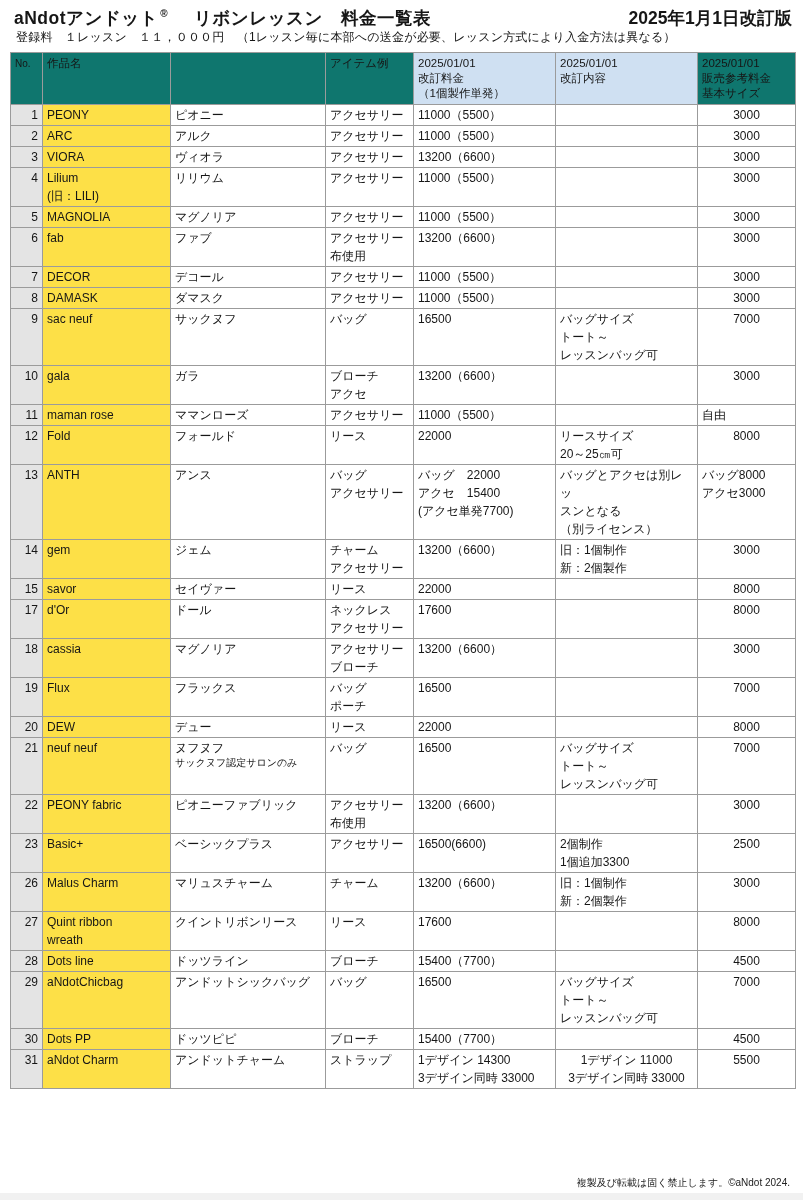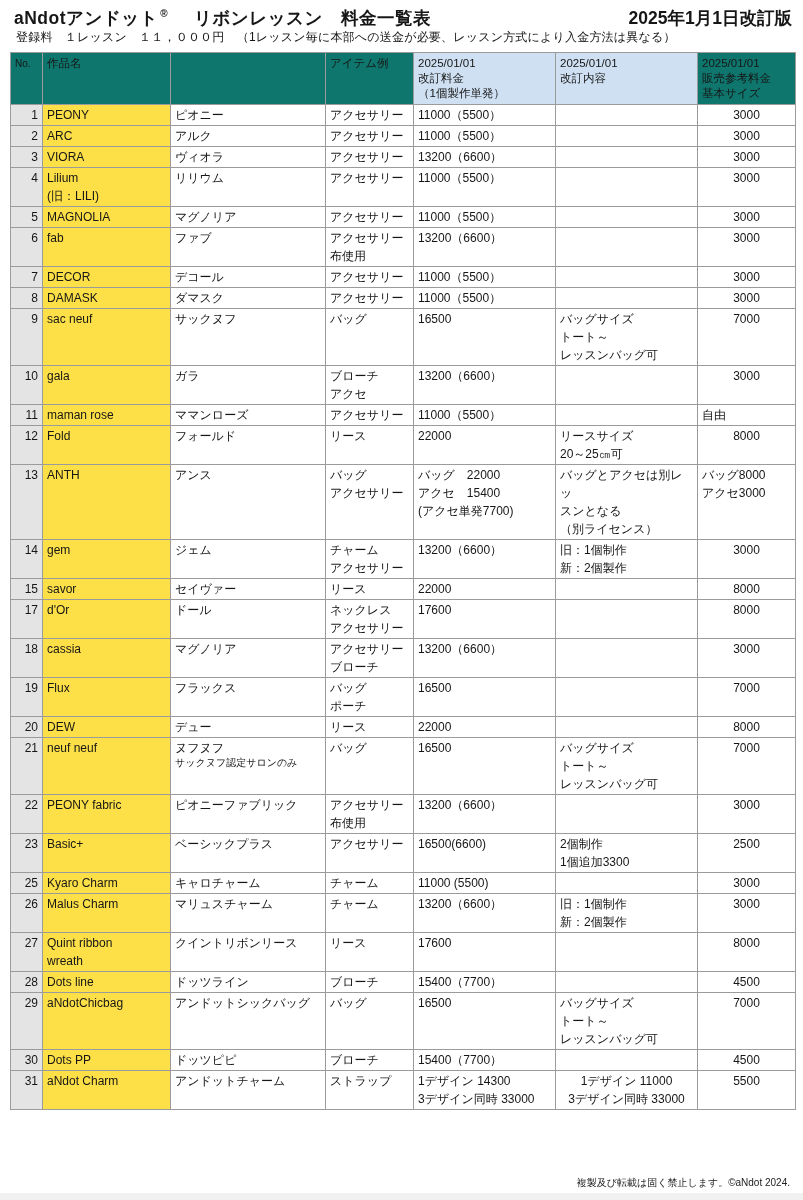--- a/index.html
+++ b/index.html
@@ -599,41 +599,20 @@
         <td class="c-content">
           <div>2個制作</div>
           <div>1個追加3300</div>
         </td>
         <td class="c-ref">
           <div>2500</div>
         </td>
       </tr>
       <tr>
         <td class="c-no">
-          <div>25</div>
-        </td>
-        <td class="c-name">
-          <div>Kyaro Charm</div>
-        </td>
-        <td class="c-kana">
-          <div>キャロチャーム</div>
-        </td>
-        <td class="c-item">
-          <div>チャーム</div>
-        </td>
-        <td class="c-price">
-          <div>11000 (5500)</div>
-        </td>
-        <td class="c-content"></td>
-        <td class="c-ref">
-          <div>3000</div>
-        </td>
-      </tr>
-      <tr>
-        <td class="c-no">
           <div>26</div>
         </td>
         <td class="c-name">
           <div>Malus Charm</div>
         </td>
         <td class="c-kana">
           <div>マリュスチャーム</div>
         </td>
         <td class="c-item">
           <div>チャーム</div>

